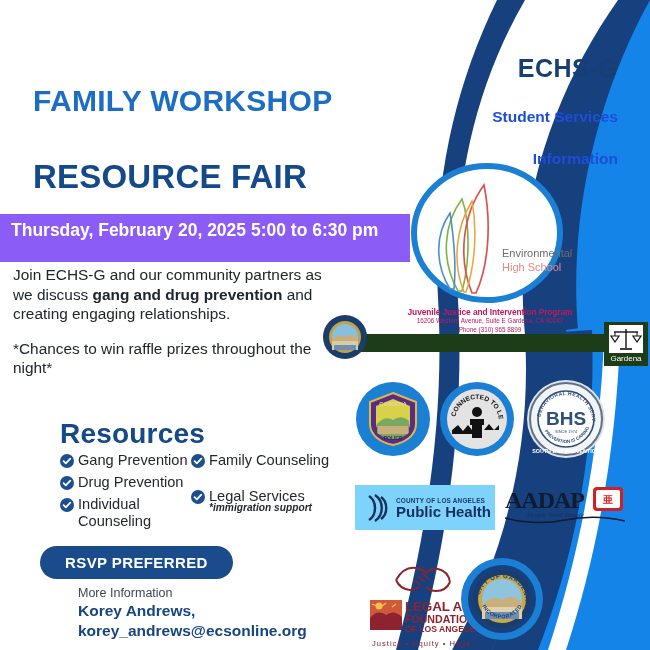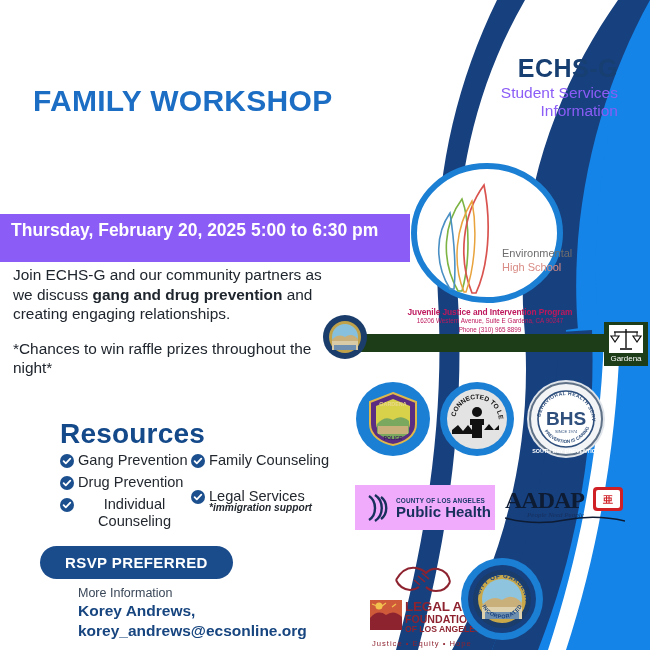--- a/index.html
+++ b/index.html
@@ -15,21 +15,21 @@
   }
   .bg-layer{position:absolute;inset:0;pointer-events:none;}
 
   
   .hdr-block{
     position:absolute; top:14px; right:32px;
     text-align:right; line-height:1.18;
     color:#163f73; z-index:6;
   }
   .hdr-echs{font-size:25px;font-weight:bold;letter-spacing:.5px;color:#173f72;margin-top:40px;}
-  .hdr-sub{font-size:15.5px;font-weight:normal;color:#8b5cf6;}
+  .hdr-sub{font-size:15.5px;font-weight:bold;color:#1d4ed8;margin-top:24px;}
 
   .title-workshop{
     position:absolute; left:33px; top:84px;
     font-size:30px; font-weight:bold; letter-spacing:.3px;
     color:#1c6dc4; z-index:6;
   }
   .title-fair{
     position:absolute; left:33px; top:158px;
     font-size:33px; font-weight:bold; letter-spacing:.2px;
     color:#14498a; z-index:6;
@@ -59,21 +59,21 @@
   .resources{
     position:absolute; left:60px; top:418px;
     width:300px; z-index:6;
   }
   .res-title{
     font-size:28px;font-weight:bold;color:#14498a;
     letter-spacing:.2px;margin-bottom:2px;
   }
   .res-grid{display:flex;}
   .res-col{display:flex;flex-direction:column;}
-  .res-col.left{width:131px;text-align:center;}
+  .res-col.left{width:131px;}
   .res-col.right{width:165px;}
   .res-item{
     display:flex;align-items:flex-start;gap:4px;
     margin-bottom:5px;
     font-size:14.6px;color:#23282f;line-height:1.16;
   }
   .chk{
     flex:none;width:14px;height:14px;margin-top:2px;
     border-radius:50%;background:#1b4f8e;
     display:block;
@@ -139,21 +139,21 @@
     position:absolute;border-radius:50%;
     display:flex;align-items:center;justify-content:center;
     z-index:8;
   }
   .badge-gpd{left:356px;top:382px;width:74px;height:74px;background:#1b7fd4;}
   .badge-ctl{left:440px;top:382px;width:74px;height:74px;background:#1b7fd4;}
   .badge-bhs{left:527px;top:380px;width:78px;height:78px;background:#dfe4ea;}
 
   
   .ph-box{
-    left:355px;top:485px;width:140px;height:45px;background:#f0abfc;z-index:8;
+    left:355px;top:485px;width:140px;height:45px;background:#7dd3fc;z-index:8;
   }
   .ph-inner{
     position:absolute;left:10px;top:8px;display:flex;align-items:center;gap:5px;
   }
   .ph-txt-top{font-size:6.4px;font-weight:bold;color:#1b3a6b;letter-spacing:.2px;}
   .ph-txt-main{font-size:15px;font-weight:bold;color:#17305c;line-height:1;}
 
   
   .aadap{left:505px;top:487px;width:140px;height:42px;z-index:8;}
   .aadap-txt{
@@ -194,20 +194,21 @@
     <path d="M604,338 C600,448 580,552 548,650 L566,650 C598,552 616,448 620,338 Z" fill="#ffffff"></path>
   </svg>
 
   <div class="hdr-block">
     <div class="hdr-echs">ECHS-G</div>
     <div class="hdr-sub">Student Services</div>
     <div class="hdr-sub">Information</div>
   </div>
 
   <div class="title-workshop">FAMILY WORKSHOP</div>
+  <div class="title-fair">RESOURCE FAIR</div>
 
   <div class="date-banner">Thursday, February 20, 2025  5:00 to 6:30 pm</div>
 
   <div class="body-copy">
     <p><span>Join ECHS-G and our community partners as we discuss </span><span class="b">gang and drug prevention</span><span> and creating engaging relationships.</span></p>
     <p>*Chances to win raffle prizes throughout the night*</p>
   </div>
 
   <div class="resources">
     <div class="res-title">Resources</div>

